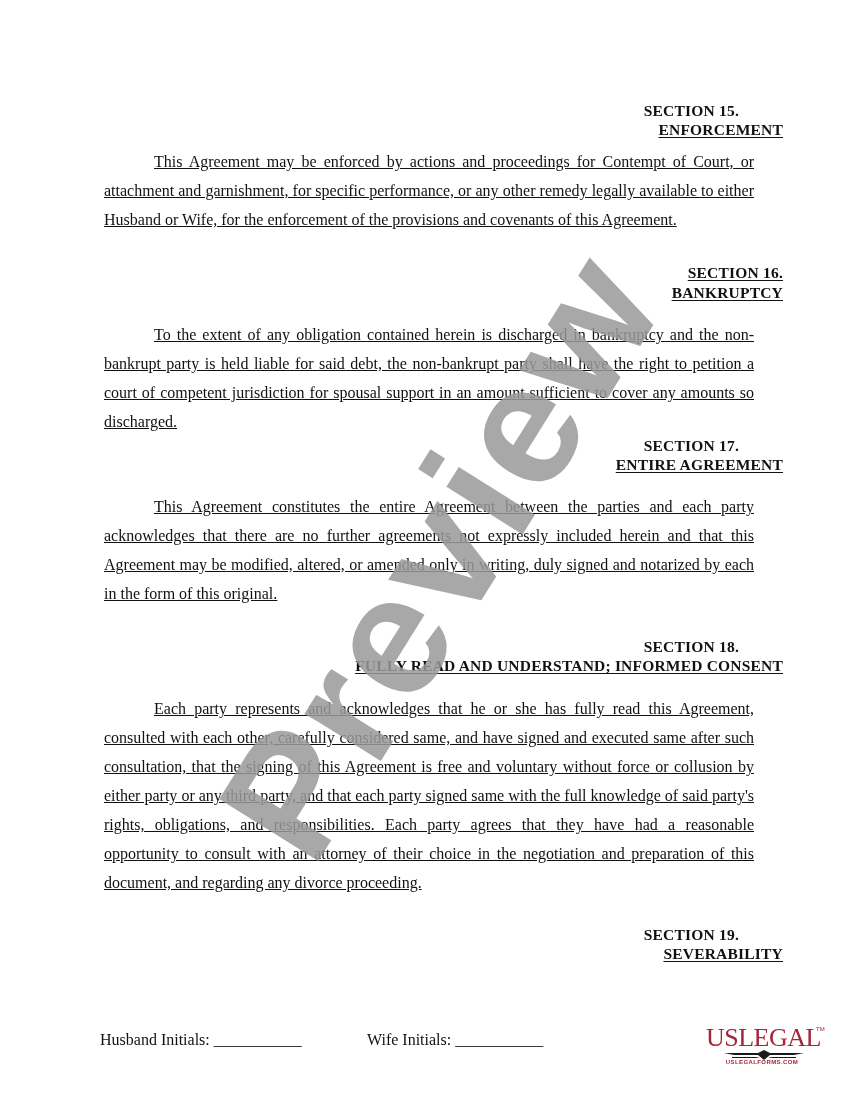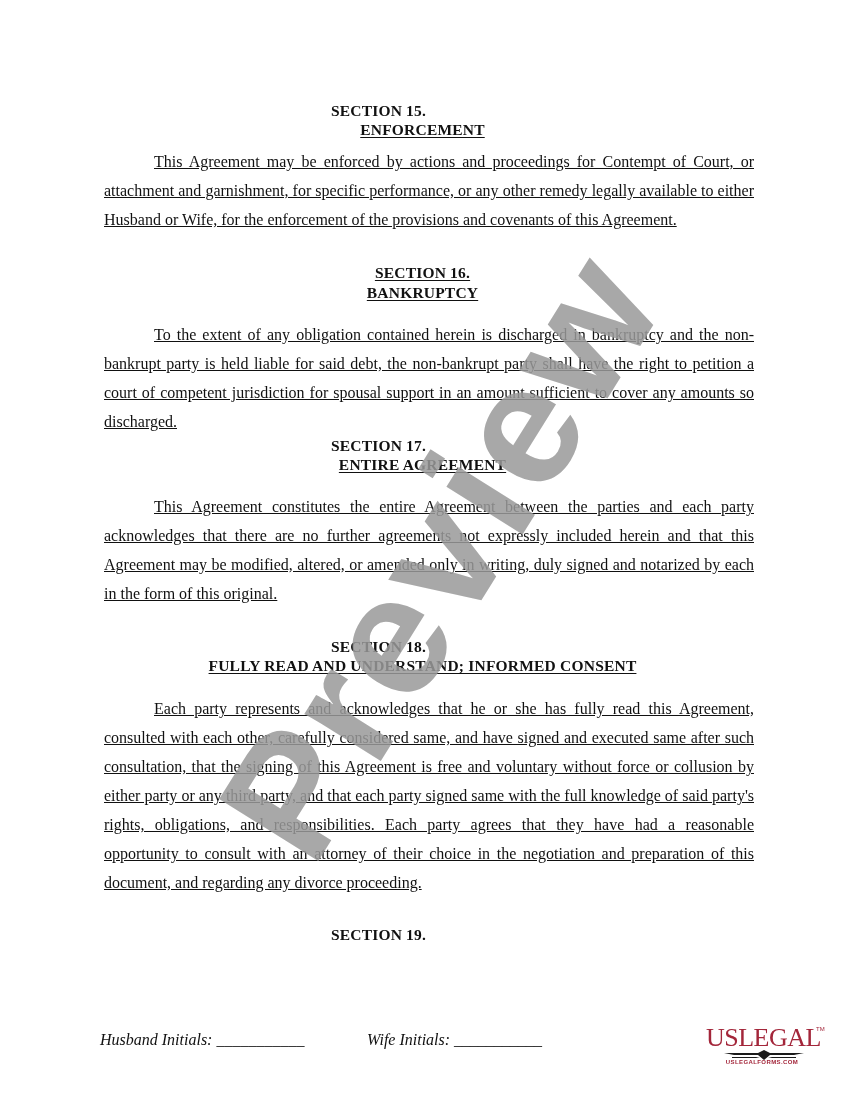--- a/index.html
+++ b/index.html
@@ -2,33 +2,33 @@
 <html><head>
   <meta charset="utf-8">
   <style>
     html, body { margin: 0; padding: 0; background: #ffffff; }
     body { width: 850px; height: 1100px; position: relative; overflow: hidden; }
     .page {
       position: absolute; left: 0; top: 0; width: 850px; height: 1100px;
       font-family: "Liberation Serif", serif; color: #111111; font-size: 16px;
     }
     .sec-num, .sec-title {
-      position: absolute; left: 10px; width: 737px; text-align: center;
+      position: absolute; left: 2px; width: 737px; text-align: right;
       font-weight: bold; font-size: 15.5px; line-height: 19px; letter-spacing: 0.2px;
     }
     .sec-title { text-decoration: underline; text-underline-offset: 2px; margin-left: 44px; }
     .sec-num.ul { text-decoration: underline; text-underline-offset: 2px; padding-left: 44px; }
     .para {
       position: absolute; left: 100px; width: 650px;
       text-align: justify; text-align-last: left;
       line-height: 29px; font-size: 16px;
       text-indent: 50px; margin: 4px; text-decoration: underline;
     }
     .footer-text {
-      position: absolute; top: 1030px; font-size: 16px; line-height: 20px; font-style: italic;
+      position: absolute; top: 1030px; font-size: 16px; line-height: 20px;
     }
     .watermark {
       position: absolute; left: 60px; top: 470px; width: 760px;
       font-family: "Liberation Sans", sans-serif; font-weight: bold;
       font-size: 170px; line-height: 170px; color: #9a9a9a; opacity: 0.85;
       transform: rotate(-58deg); transform-origin: center center;
       text-align: center; pointer-events: none; letter-spacing: 4px;
     }
     .logo {
       position: absolute; left: 706px; top: 1024px; width: 118px; height: 44px;
@@ -64,20 +64,21 @@
 
   <div class="sec-num" style="top:436px">SECTION 17.</div>
   <div class="sec-title" style="top:455px">ENTIRE AGREEMENT</div>
   <p class="para" style="top:488px">This Agreement constitutes the entire Agreement between the parties and each party acknowledges that there are no further agreements not expressly included herein and that this Agreement may be modified, altered, or amended only in writing, duly signed and notarized by each in the form of this original.</p>
 
   <div class="sec-num" style="top:637px">SECTION 18.</div>
   <div class="sec-title" style="top:656px">FULLY READ AND UNDERSTAND; INFORMED CONSENT</div>
   <p class="para" style="top:690px">Each party represents and acknowledges that he or she has fully read this Agreement, consulted with each other, carefully considered same, and have signed and executed same after such consultation, that the signing of this Agreement is free and voluntary without force or collusion by either party or any third party, and that each party signed same with the full knowledge of said party's rights, obligations, and responsibilities. Each party agrees that they have had a reasonable opportunity to consult with an attorney of their choice in the negotiation and preparation of this document, and regarding any divorce proceeding.</p>
 
   <div class="sec-num" style="top:925px">SECTION 19.</div>
+  <div class="sec-title" style="top:944px">SEVERABILITY</div>
 
   <div class="footer-text" style="left:100px">Husband Initials: ___________</div>
   <div class="footer-text" style="left:367px">Wife Initials: ___________</div>
 
   <div class="watermark">Preview</div>
 
   <div class="logo">
     <div class="logo-text">USLEGAL</div>
     <div class="logo-tm">TM</div>
     <svg class="logo-wings" viewBox="0 0 80 10">

